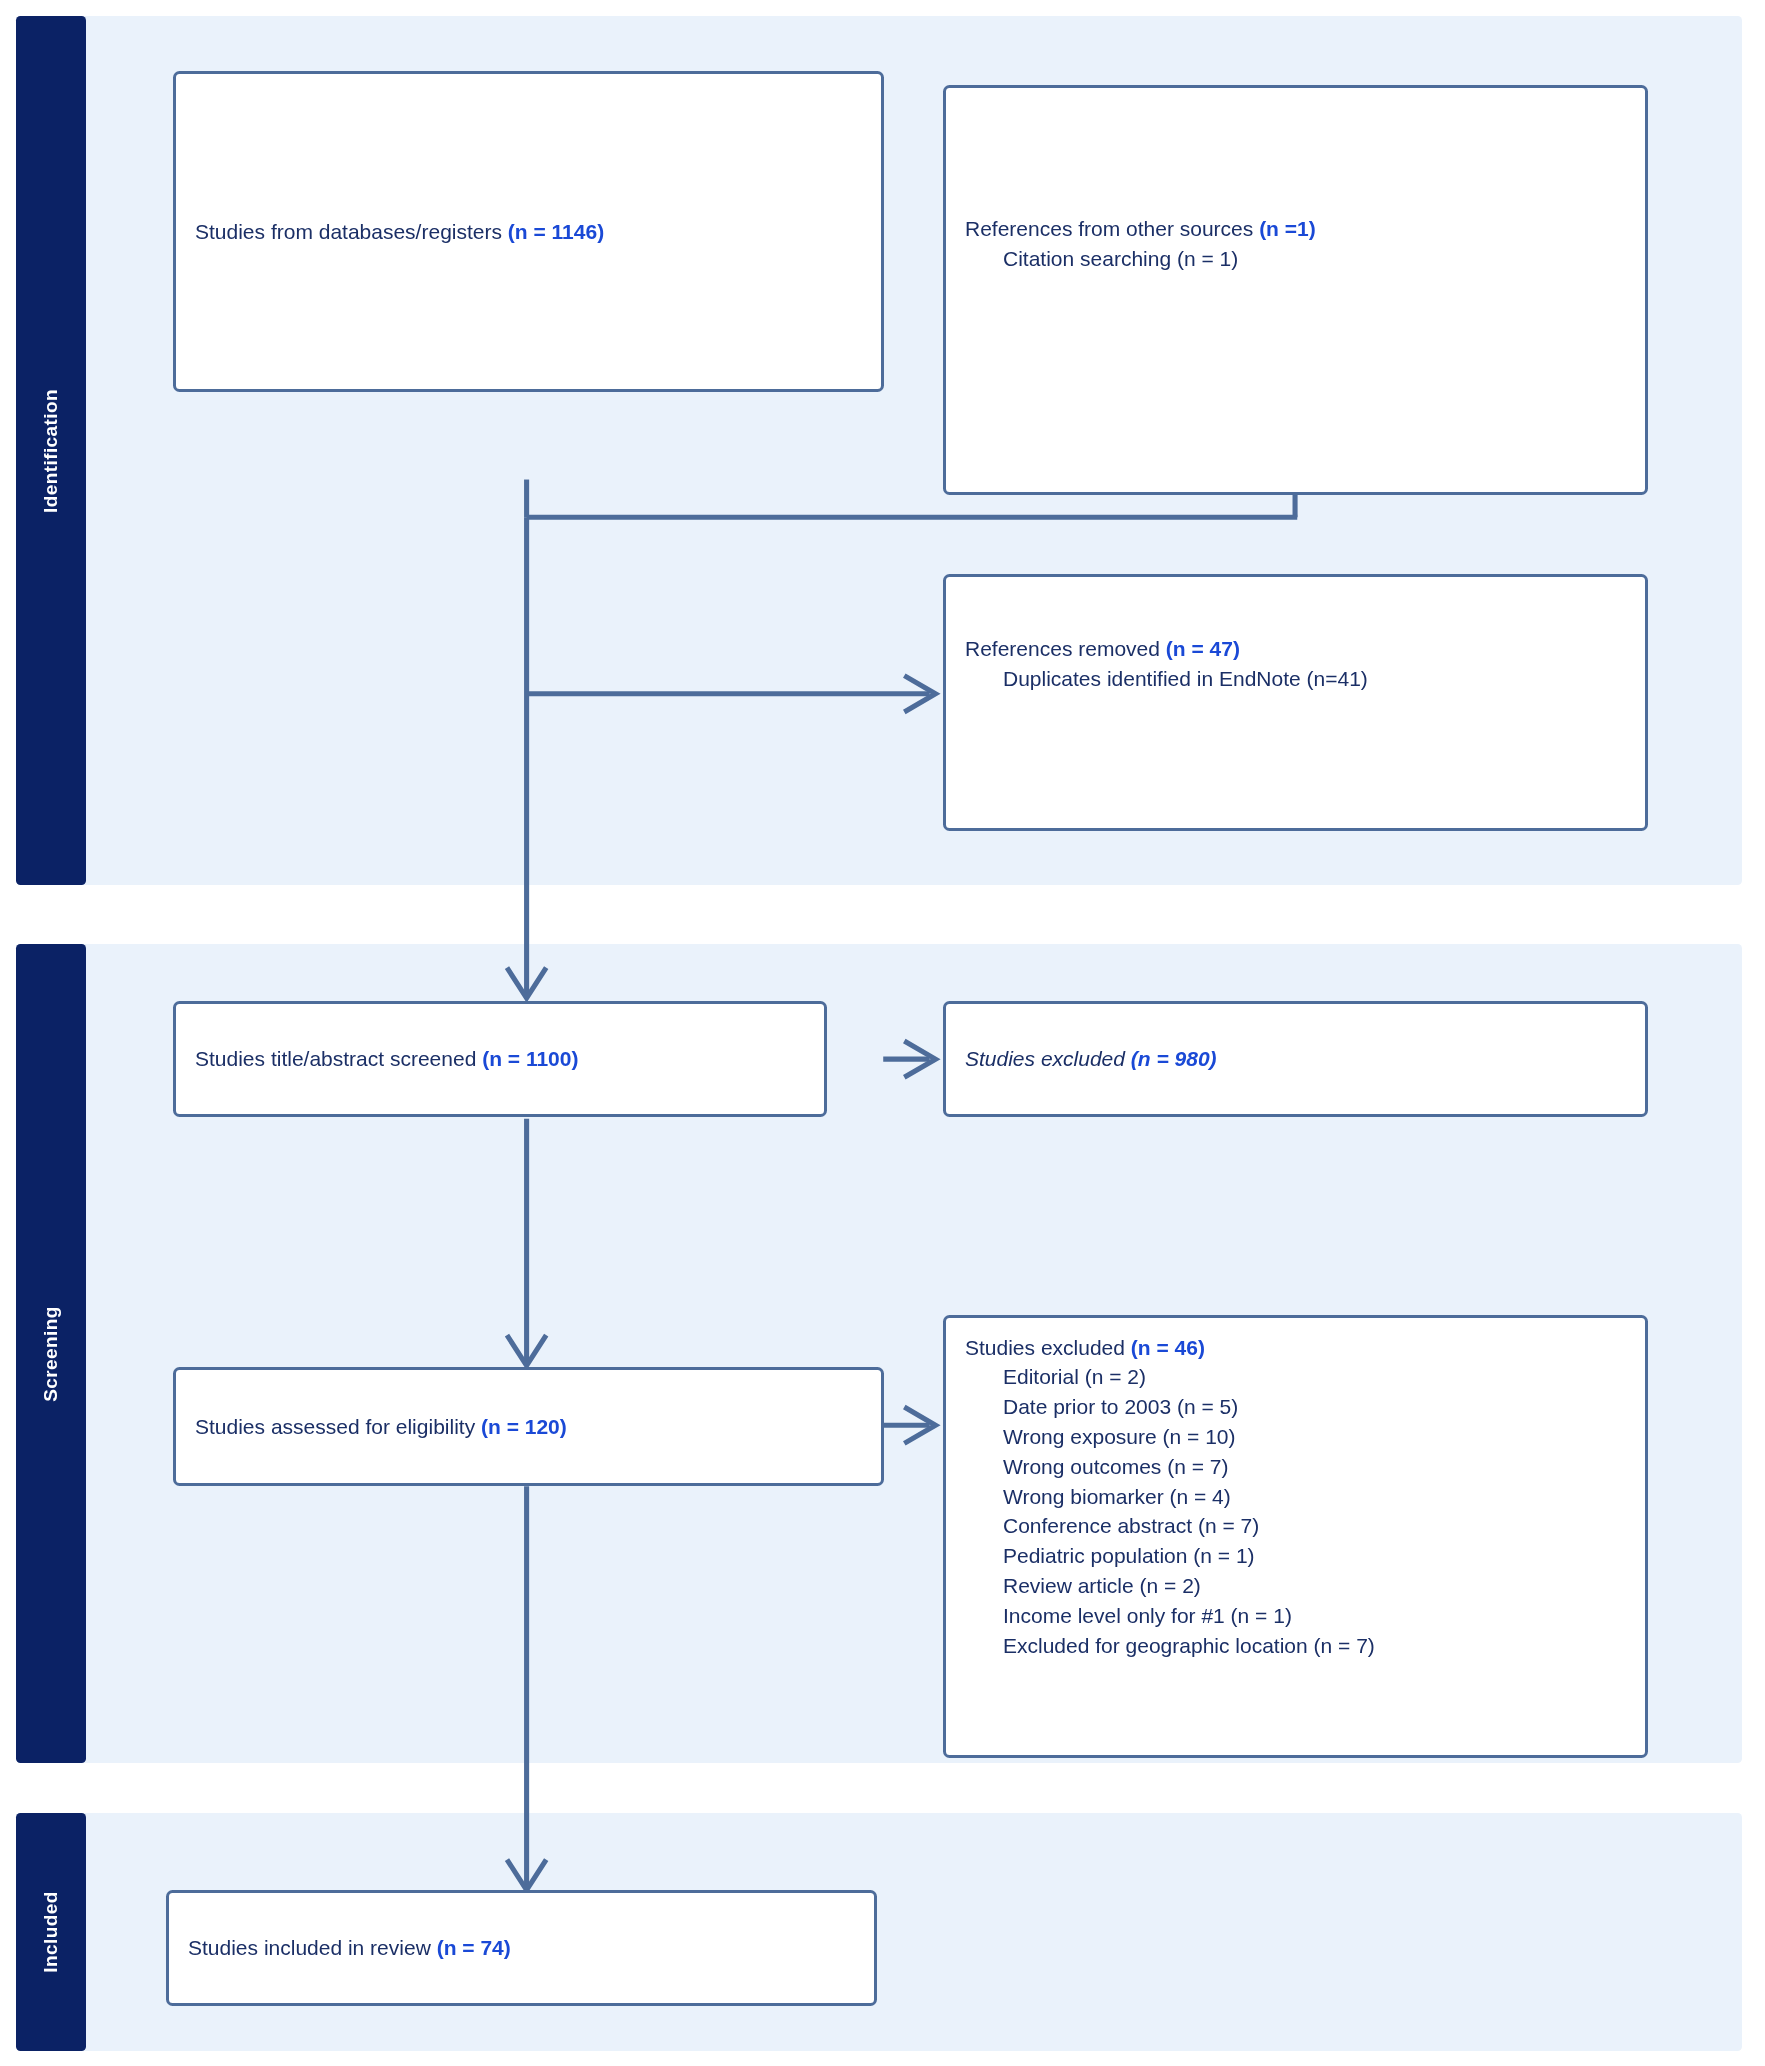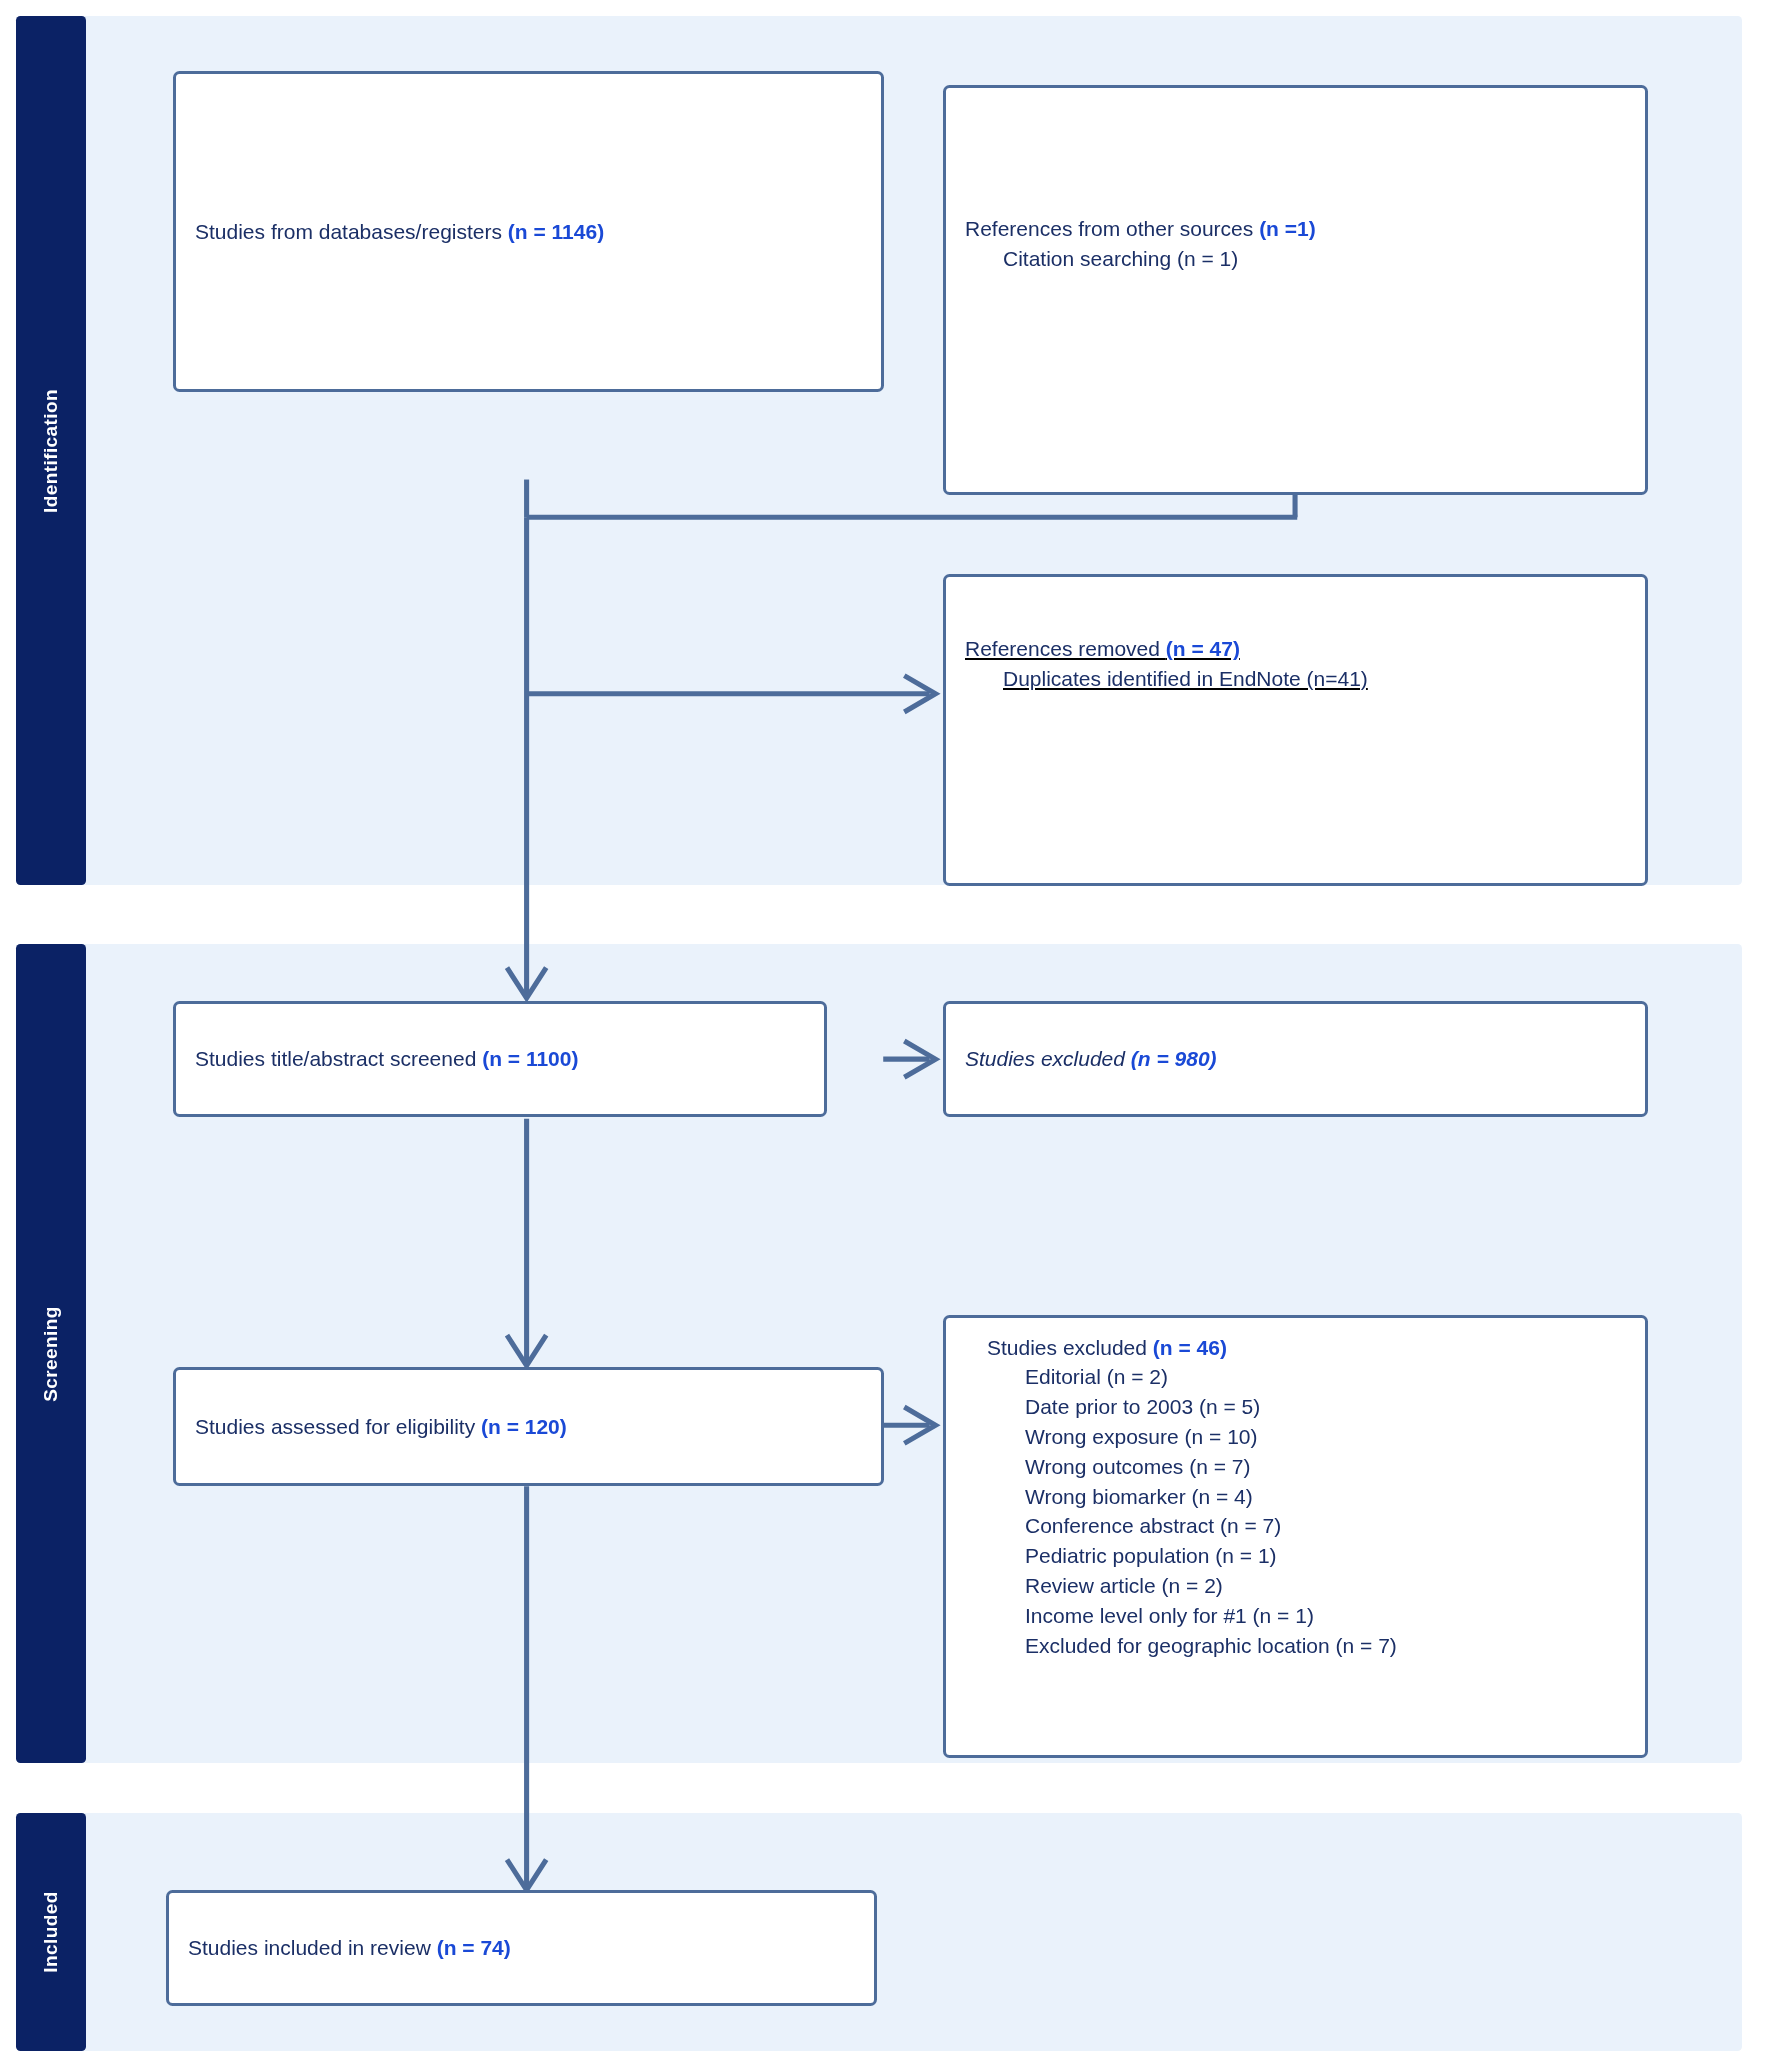--- a/index.html
+++ b/index.html
@@ -149,21 +149,21 @@
 
   <div class="pbox" style="left:943px; top:71px; width:705px; height:410px; align-items:flex-start;margin-top:14px;">
     <div class="pbox-inner" style="padding-top:126px;">
       <div class="pbox-line">
         <span>References from other sources </span><span class="accent">(n =1)</span>
       </div>
       <div class="pbox-line sub">Citation searching (n = 1)</div>
     </div>
   </div>
 
-  <div class="pbox" style="left:943px; top:574px; width:705px; height:312px; align-items:flex-start;text-decoration:underline;">
+  <div class="pbox" style="left:943px; top:574px; width:705px; height:257px; align-items:flex-start;">
     <div class="pbox-inner" style="padding-top:57px;">
       <div class="pbox-line">
         <span>References removed </span><span class="accent">(n = 47)</span>
       </div>
       <div class="pbox-line sub">Duplicates identified in EndNote (n=41)</div>
     </div>
   </div>
 
   <div class="pbox" style="left:173px; top:1001px; width:654px; height:116px;">
     <div class="pbox-inner">
@@ -183,21 +183,21 @@
 
   <div class="pbox" style="left:173px; top:1367px; width:711px; height:119px;">
     <div class="pbox-inner">
       <div class="pbox-line">
         <span>Studies assessed for eligibility </span><span class="accent">(n = 120)</span>
       </div>
     </div>
   </div>
 
   <div class="pbox" style="left:943px; top:1315px; width:705px; height:443px; align-items:flex-start;">
-    <div class="pbox-inner" style="padding-top:14.5px;margin-left:22px;">
+    <div class="pbox-inner" style="padding-top:14.5px;">
       <div class="pbox-line">
         <span>Studies excluded </span><span class="accent">(n = 46)</span>
       </div>
       <div class="pbox-line sub">Editorial (n = 2)</div>
       <div class="pbox-line sub">Date prior to 2003 (n = 5)</div>
       <div class="pbox-line sub">Wrong exposure (n = 10)</div>
       <div class="pbox-line sub">Wrong outcomes (n = 7)</div>
       <div class="pbox-line sub">Wrong biomarker (n = 4)</div>
       <div class="pbox-line sub">Conference abstract (n = 7)</div>
       <div class="pbox-line sub">Pediatric population (n = 1)</div>

